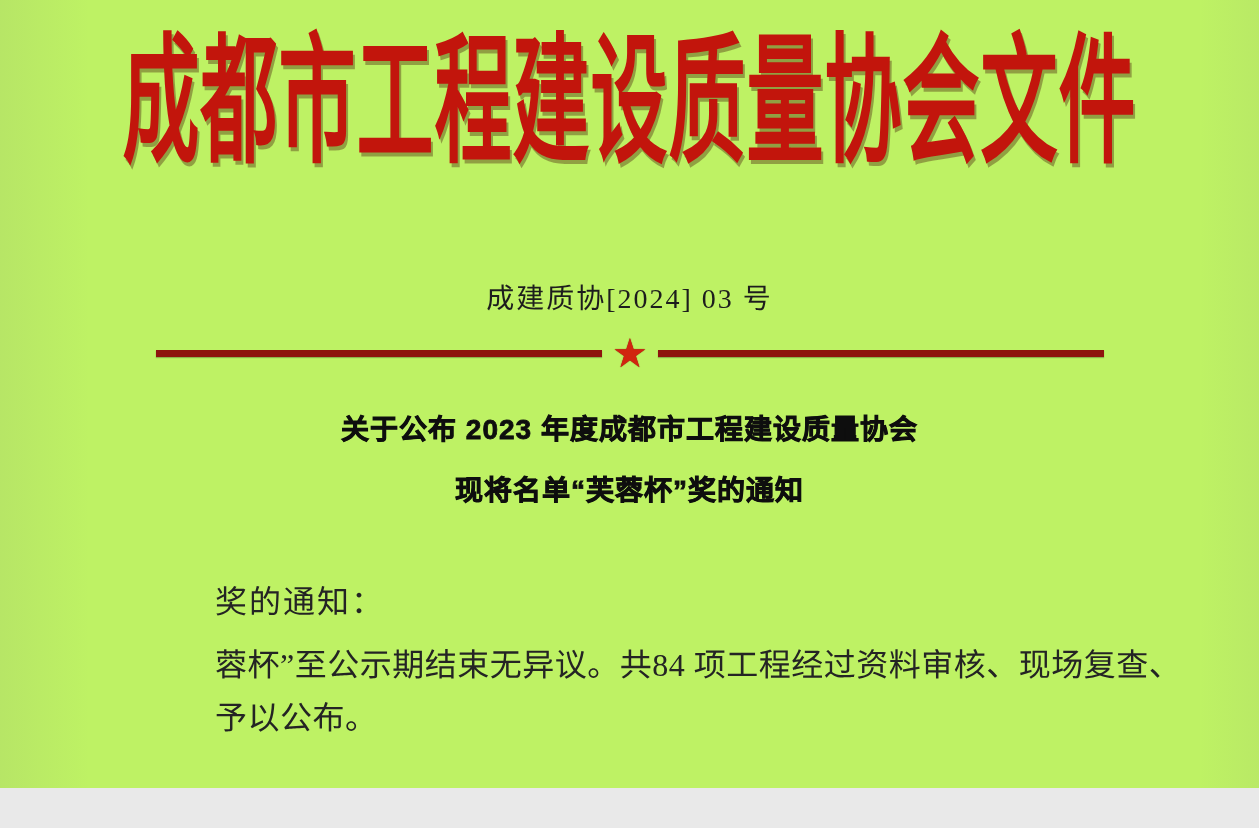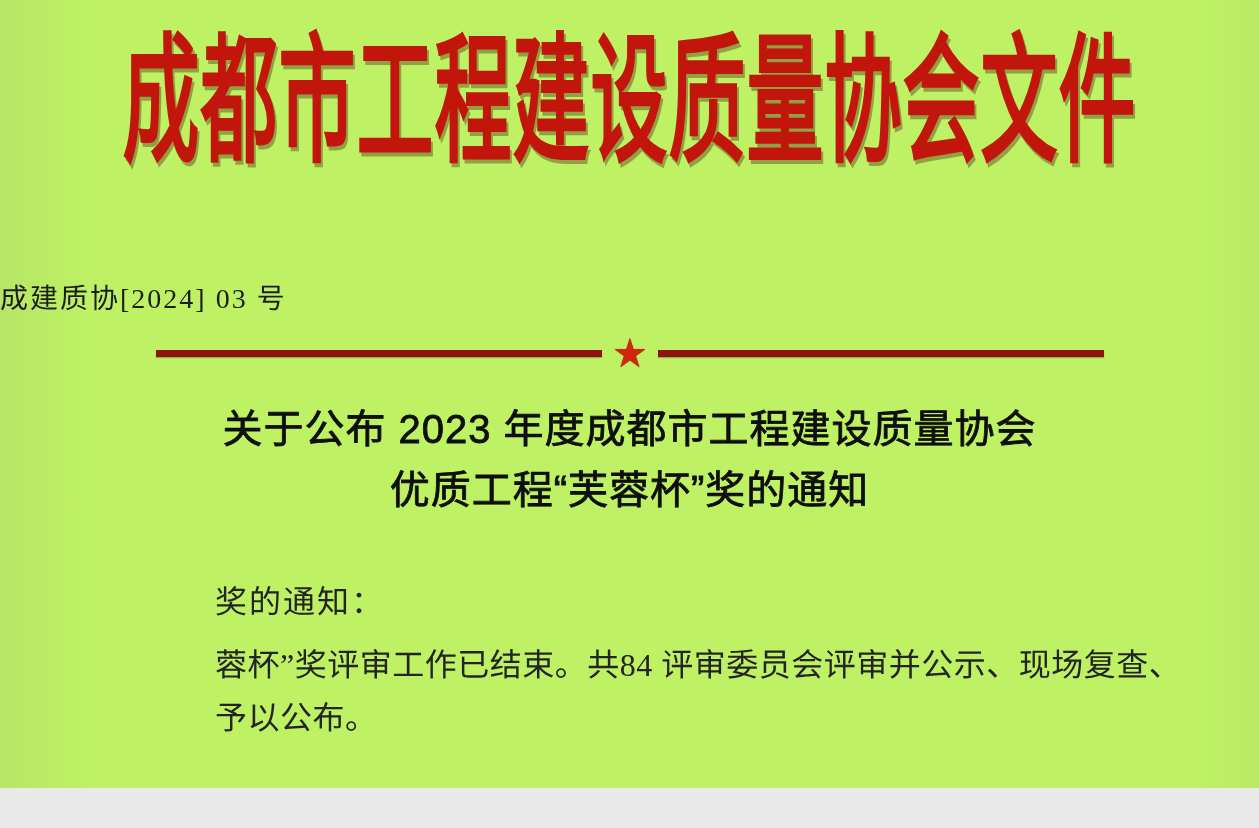--- a/index.html
+++ b/index.html
@@ -53,21 +53,21 @@
     white-space: nowrap;
     font-family: "DejaVu Serif", "Liberation Serif", serif;
   }
 
   
   .doc-number {
     position: absolute;
     top: 276px;
     left: 0;
     width: 100%;
-    text-align: left;
+    text-align: center;
     font-size: 28px;
     color: #1d1d1d;
     letter-spacing: 2px;
     font-family: "Liberation Serif", "DejaVu Serif", serif;
   }
 
   
   .divider {
     position: absolute;
     top: 334px;
@@ -95,22 +95,22 @@
   }
 
   
   .notice-title {
     position: absolute;
     top: 399px;
     left: 0;
     width: 100%;
     margin: 0;
     text-align: center;
-    font-size: 40px;
-    font-weight: 400;
+    font-size: 28px;
+    font-weight: 700;
     color: #0e0e0e;
     line-height: 61px;
     letter-spacing: 1px;
     font-family: "Liberation Sans", "DejaVu Sans", sans-serif;
     -webkit-text-stroke: 0.8px #0e0e0e;
   }
 
   
   .body-text {
     position: absolute;
@@ -154,26 +154,26 @@
     <div class="divider">
       <span class="line"></span>
       <span class="star">★</span>
       <span class="line"></span>
     </div>
   </header>
 
   <main>
     <h2 class="notice-title">
       <span>关于公布 2023 年度成都市工程建设质量协会</span><br>
-      <span>优质工程“芙蓉杯”奖的通知</span>
+      <span>现将名单“芙蓉杯”奖的通知</span>
     </h2>
 
     <div class="body-text">
       <div class="salutation">奖的通知：</div>
 
       <div class="paragraph">
-        <span class="pline">蓉杯”奖评审工作已结束。共84 评审委员会评审并公示、现场复查、</span>
+        <span class="pline">蓉杯”至公示期结束无异议。共84 项工程经过资料审核、现场复查、</span>
         <span class="pline">予以公布。</span>
       </div>
     </div>
   </main>
 
 </div>
 
 </body></html>

